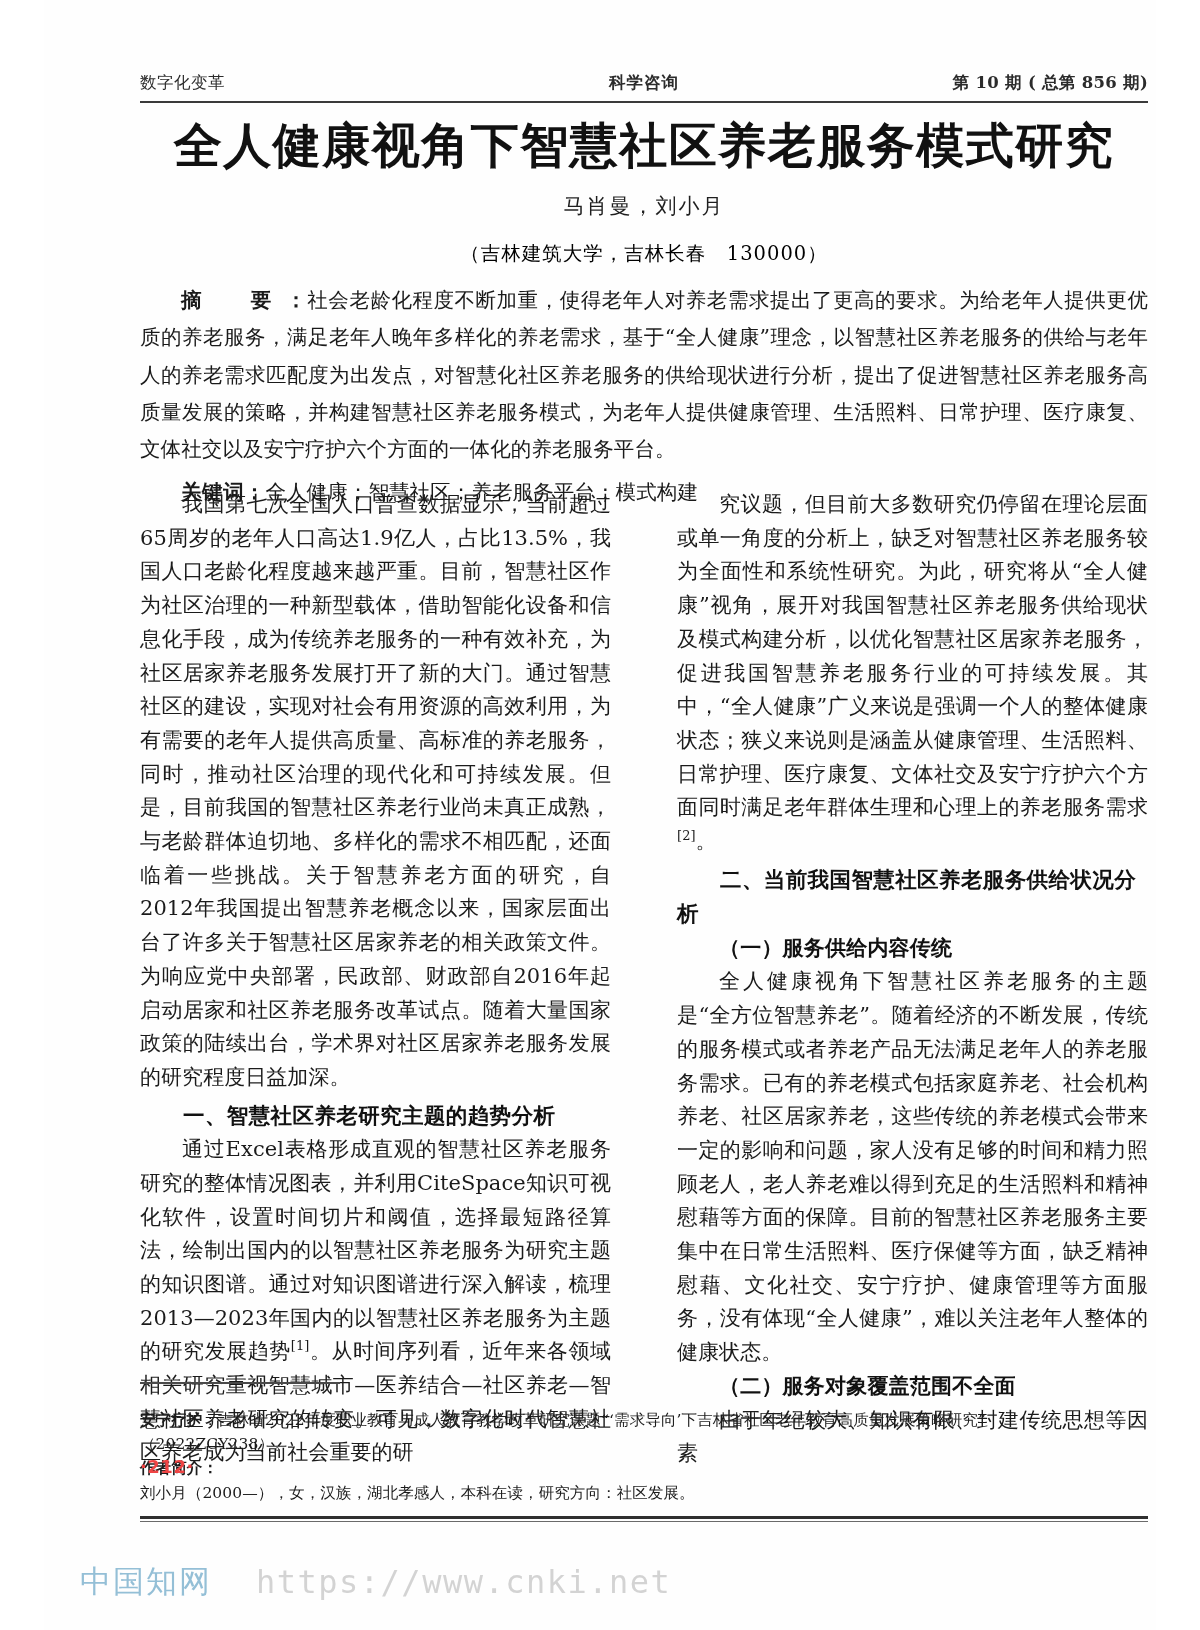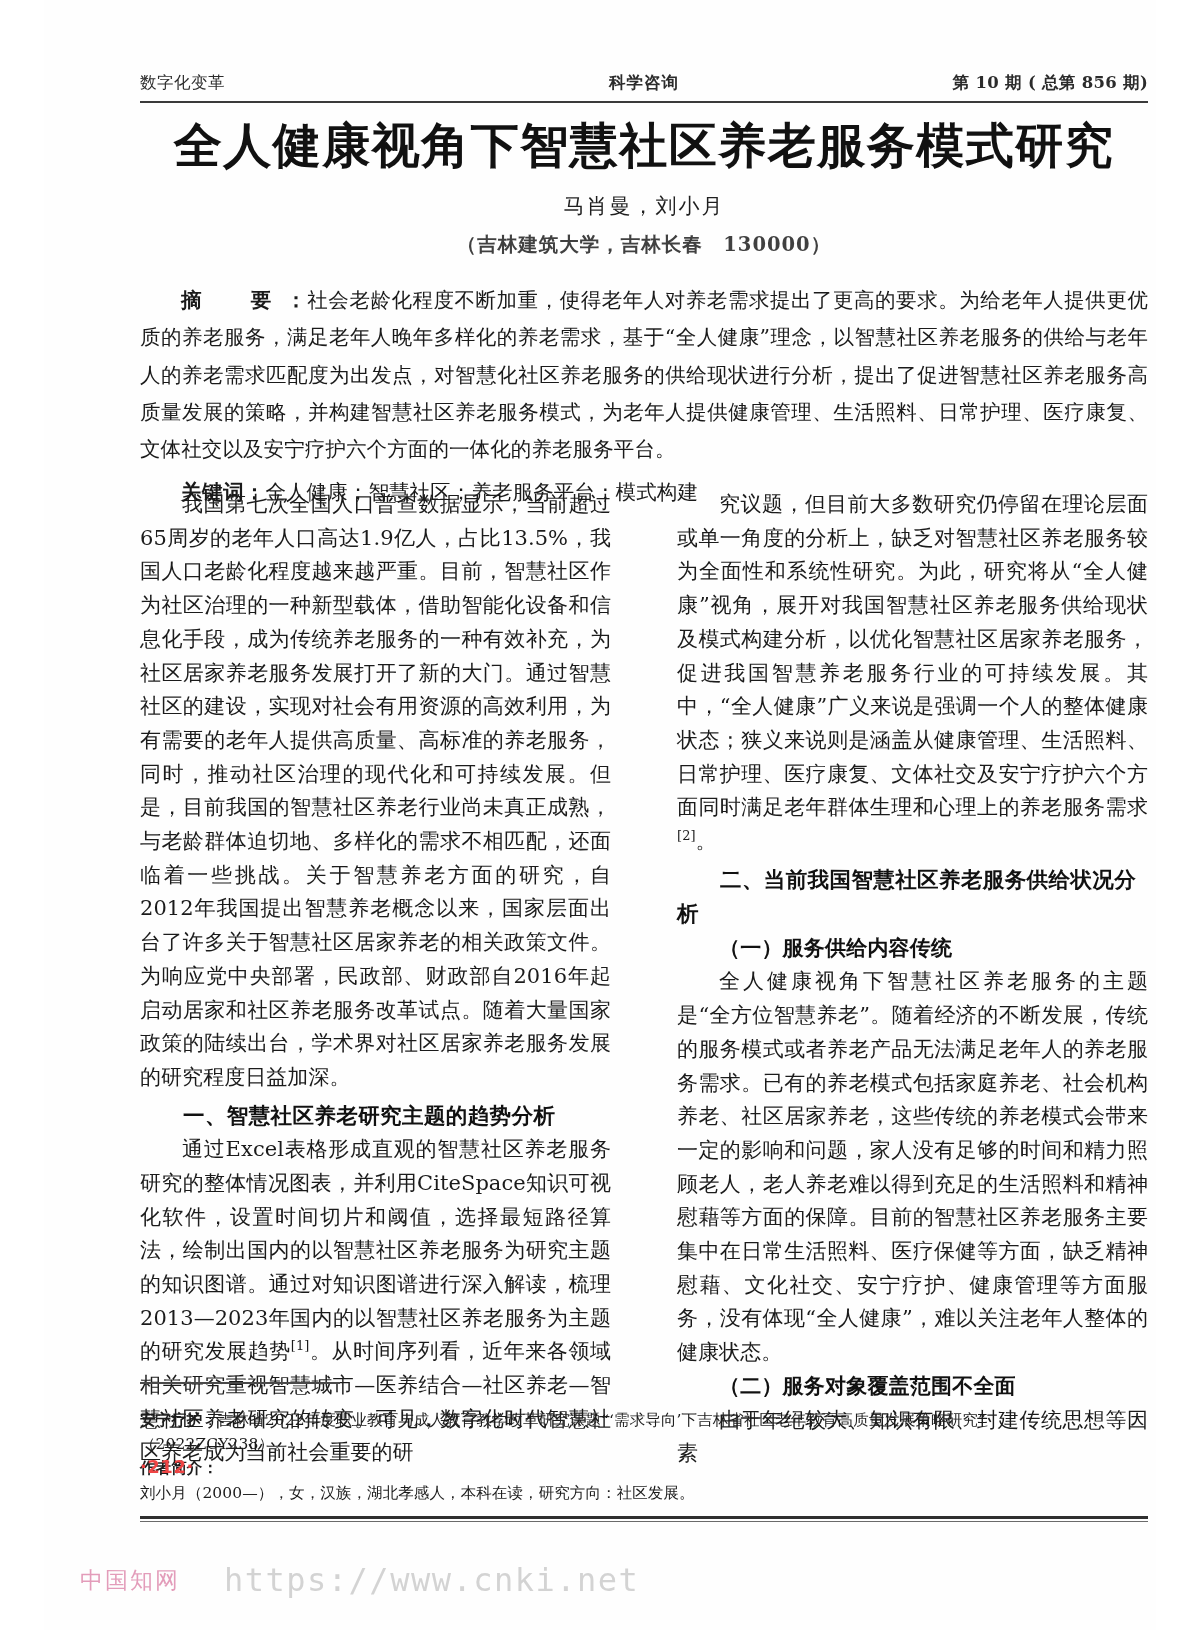--- a/index.html
+++ b/index.html
@@ -71,25 +71,24 @@
     color: #111;
     margin: 0;
   }
   .authors {
     margin-top: 17px;
     font-size: 21px;
     letter-spacing: 2px;
     color: #1e1e1e;
   }
   .affil {
-    margin-top: 11px;
+    margin-top: 20px;
     font-size: 19.5px;
     letter-spacing: 1px;
-    color: #404040;
-    font-weight: bold;
+    color: #000000;
   }
 
   
   .abstract-block {
     position: absolute;
     left: 96px;
     top: 282px;
     width: 1008px;
   }
   .abstract-para {
@@ -217,22 +216,22 @@
     position: absolute;
     left: 36px;
     top: 1561px;
     display: flex;
     align-items: center;
     gap: 44px;
     opacity: 0.42;
   }
   .wm-logo {
     font-family: Liberation Sans, sans-serif;
-    font-size: 23px;
-    color: #be185d;
+    font-size: 31px;
+    color: #0369a1;
     letter-spacing: 2px;
     white-space: nowrap;
   }
   .wm-url {
     font-family: "DejaVu Sans Mono", "Liberation Mono", monospace;
     font-size: 32px;
     color: #9a9a9a;
     letter-spacing: 1.5px;
     white-space: nowrap;
   }

